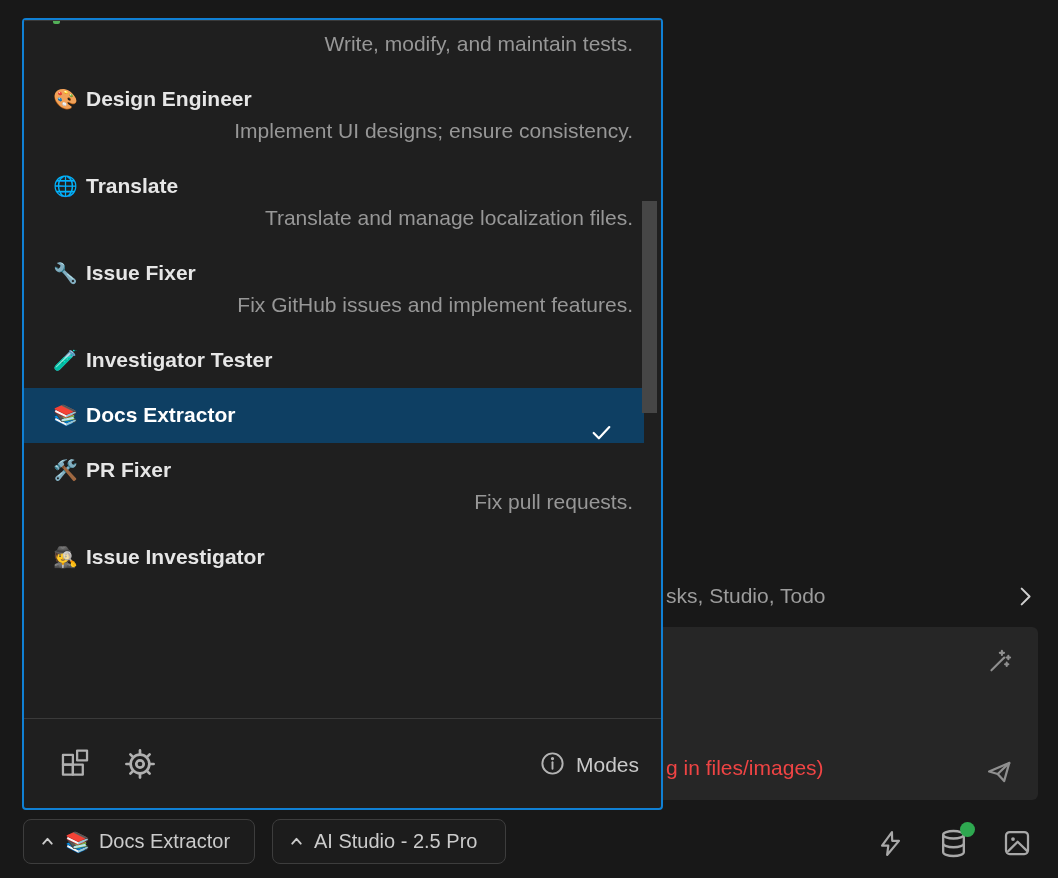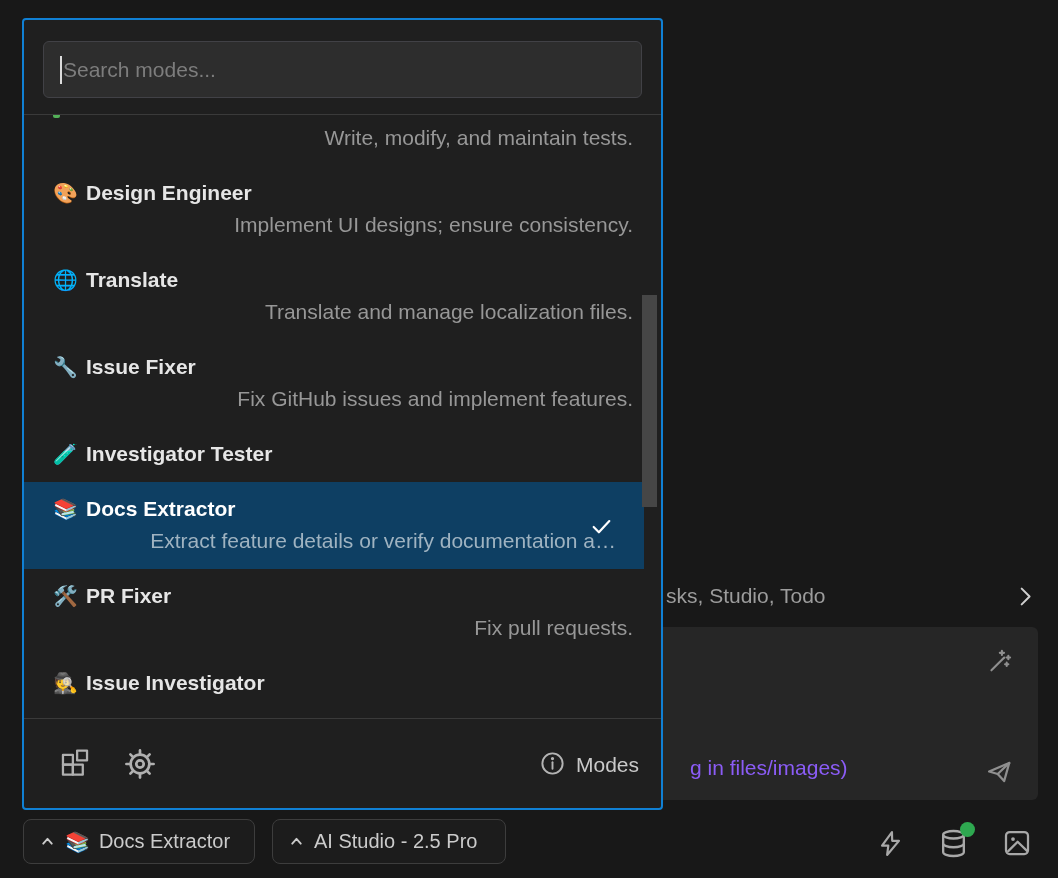--- a/index.html
+++ b/index.html
@@ -8,21 +8,21 @@
   svg{display:block;}
   .emoji{font-family:"DejaVu Sans",sans-serif;}
 
   
   .approve-row{position:absolute;left:666px;top:580px;width:372px;height:32px;z-index:1;
                display:flex;align-items:center;justify-content:space-between;cursor:pointer;}
   .approve-text{font-size:21px;color:#9c9c9c;white-space:nowrap;overflow:hidden;}
   .chat-panel{position:absolute;left:300px;top:627px;width:738px;height:173px;z-index:1;
               background:#262626;border-radius:6px;}
   .wand-btn{position:absolute;top:20px;right:25px;}
-  .chat-placeholder{position:absolute;left:366px;top:129px;font-size:21px;color:#8b5cf6;white-space:nowrap;margin-left:24px;}
+  .chat-placeholder{position:absolute;left:366px;top:129px;font-size:21px;color:#ef4444;white-space:nowrap;}
   .send-btn{position:absolute;right:25px;top:131px;}
 
   
   .pill{position:absolute;top:819px;height:45px;box-sizing:border-box;z-index:2;
         display:flex;align-items:center;gap:9px;padding:0 15px;
         background:#1c1c1c;border:1.5px solid #3d3d3d;border-radius:8px;
         color:#cbcbcb;font-size:20px;cursor:pointer;white-space:nowrap;}
   .pill-mode{left:23px;width:232px;}
   .pill-model{left:272px;width:234px;}
   .status-icons{position:absolute;right:26px;top:827px;height:32px;z-index:2;
@@ -94,26 +94,20 @@
     <span class="send-btn icon-btn">
       <svg width="28" height="28" viewBox="0 0 24 24" fill="none" stroke="#8f8f8f" stroke-width="1.9" stroke-linecap="round" stroke-linejoin="round">
         <path d="M3.5 11.6 L20.8 4.2 L16.4 19.8 L10.9 13.7 Z"></path>
         <line x1="10.9" y1="13.7" x2="20.8" y2="4.2"></line>
       </svg>
     </span>
   </div>
 
   <div class="popup">
 
-    <div class="search-wrap">
-      <div class="search-box">
-        <input type="text" placeholder="Search modes..." style="">
-        <div class="caret"></div>
-      </div>
-    </div>
 
     <div class="mode-list">
       <div class="green-sliver"></div>
 
       <div class="mode-item partial-top">
         <div class="mode-title">
           <span class="emoji"></span>
           <span></span>
         </div>
         <div class="mode-desc">Write, modify, and maintain tests.</div>
@@ -148,21 +142,20 @@
           <span class="emoji">🧪</span>
           <span>Investigator Tester</span>
         </div>
       </div>
 
       <div class="mode-item selected">
         <div class="mode-title">
           <span class="emoji">📚</span>
           <span>Docs Extractor</span>
         </div>
-        <div class="mode-desc">Extract feature details or verify documentation a…</div>
         <span class="check-wrap">
           <svg width="25" height="25" viewBox="0 0 24 24" fill="none" stroke="#ffffff" stroke-width="2.1" stroke-linecap="round" stroke-linejoin="round">
               <polyline points="4.5,12.5 9.5,17.5 19.5,6.8"></polyline>
             </svg>
         </span>
       </div>
 
       <div class="mode-item">
         <div class="mode-title">
           <span class="emoji">🛠️</span>

